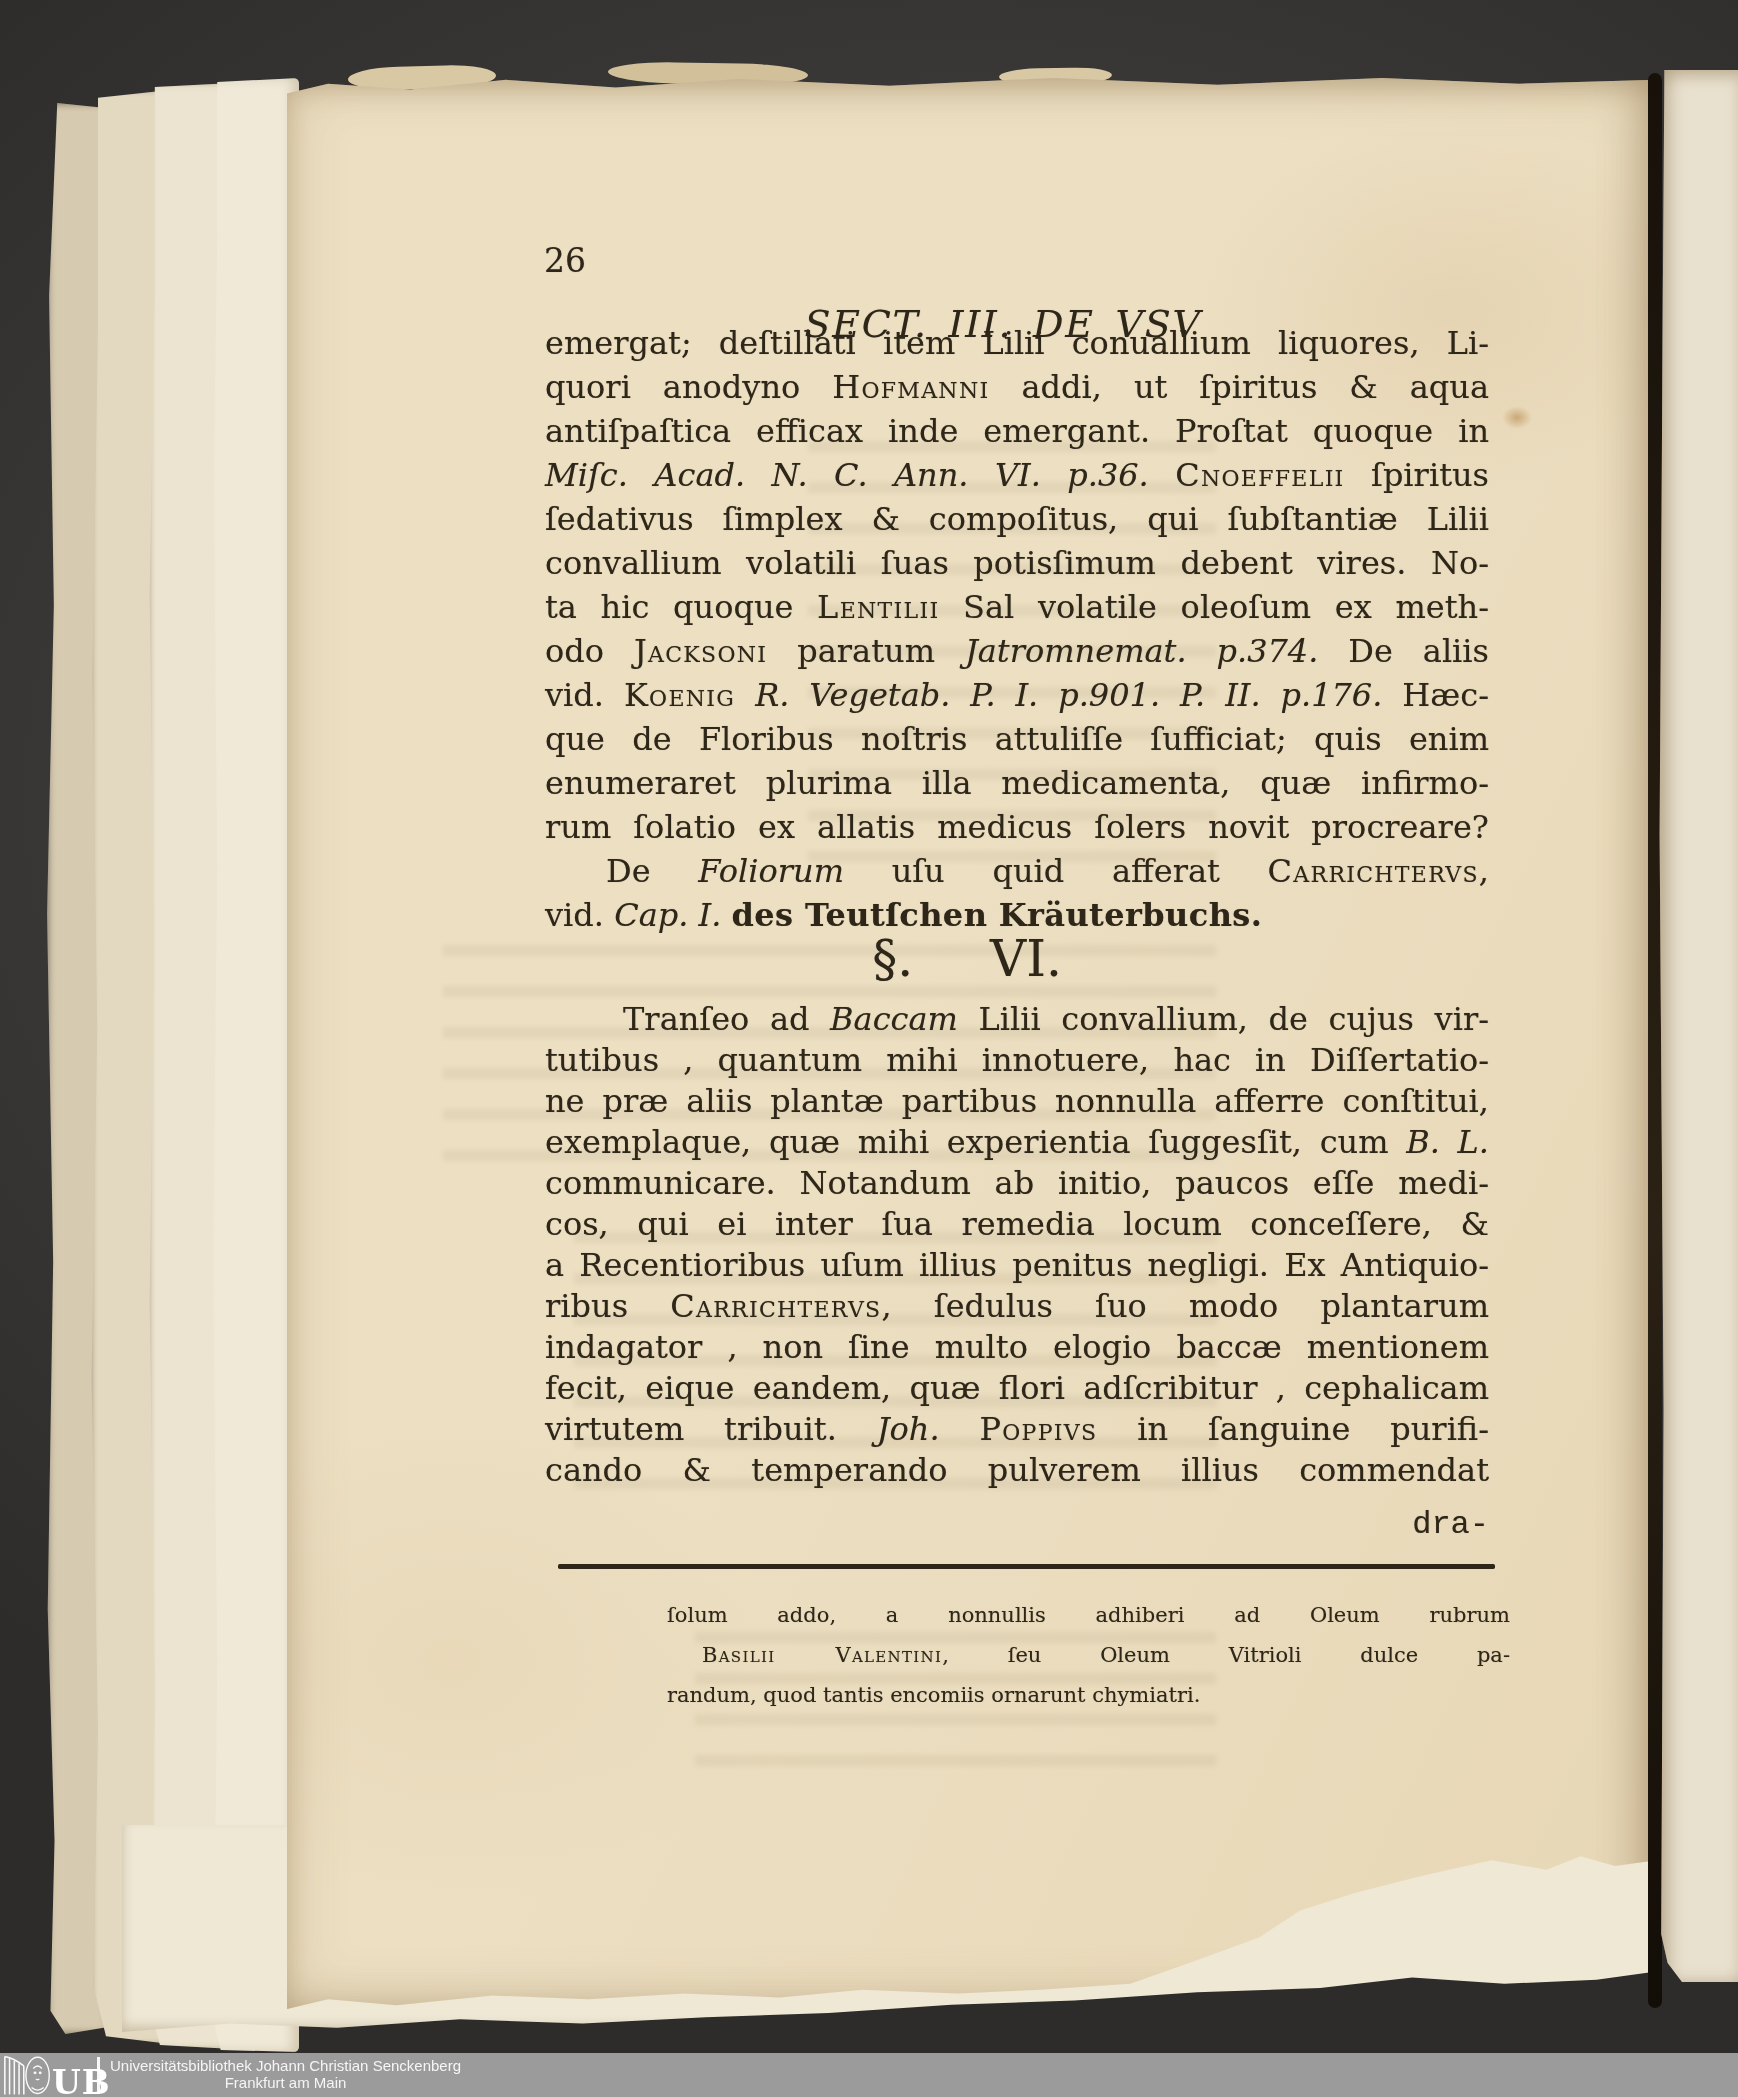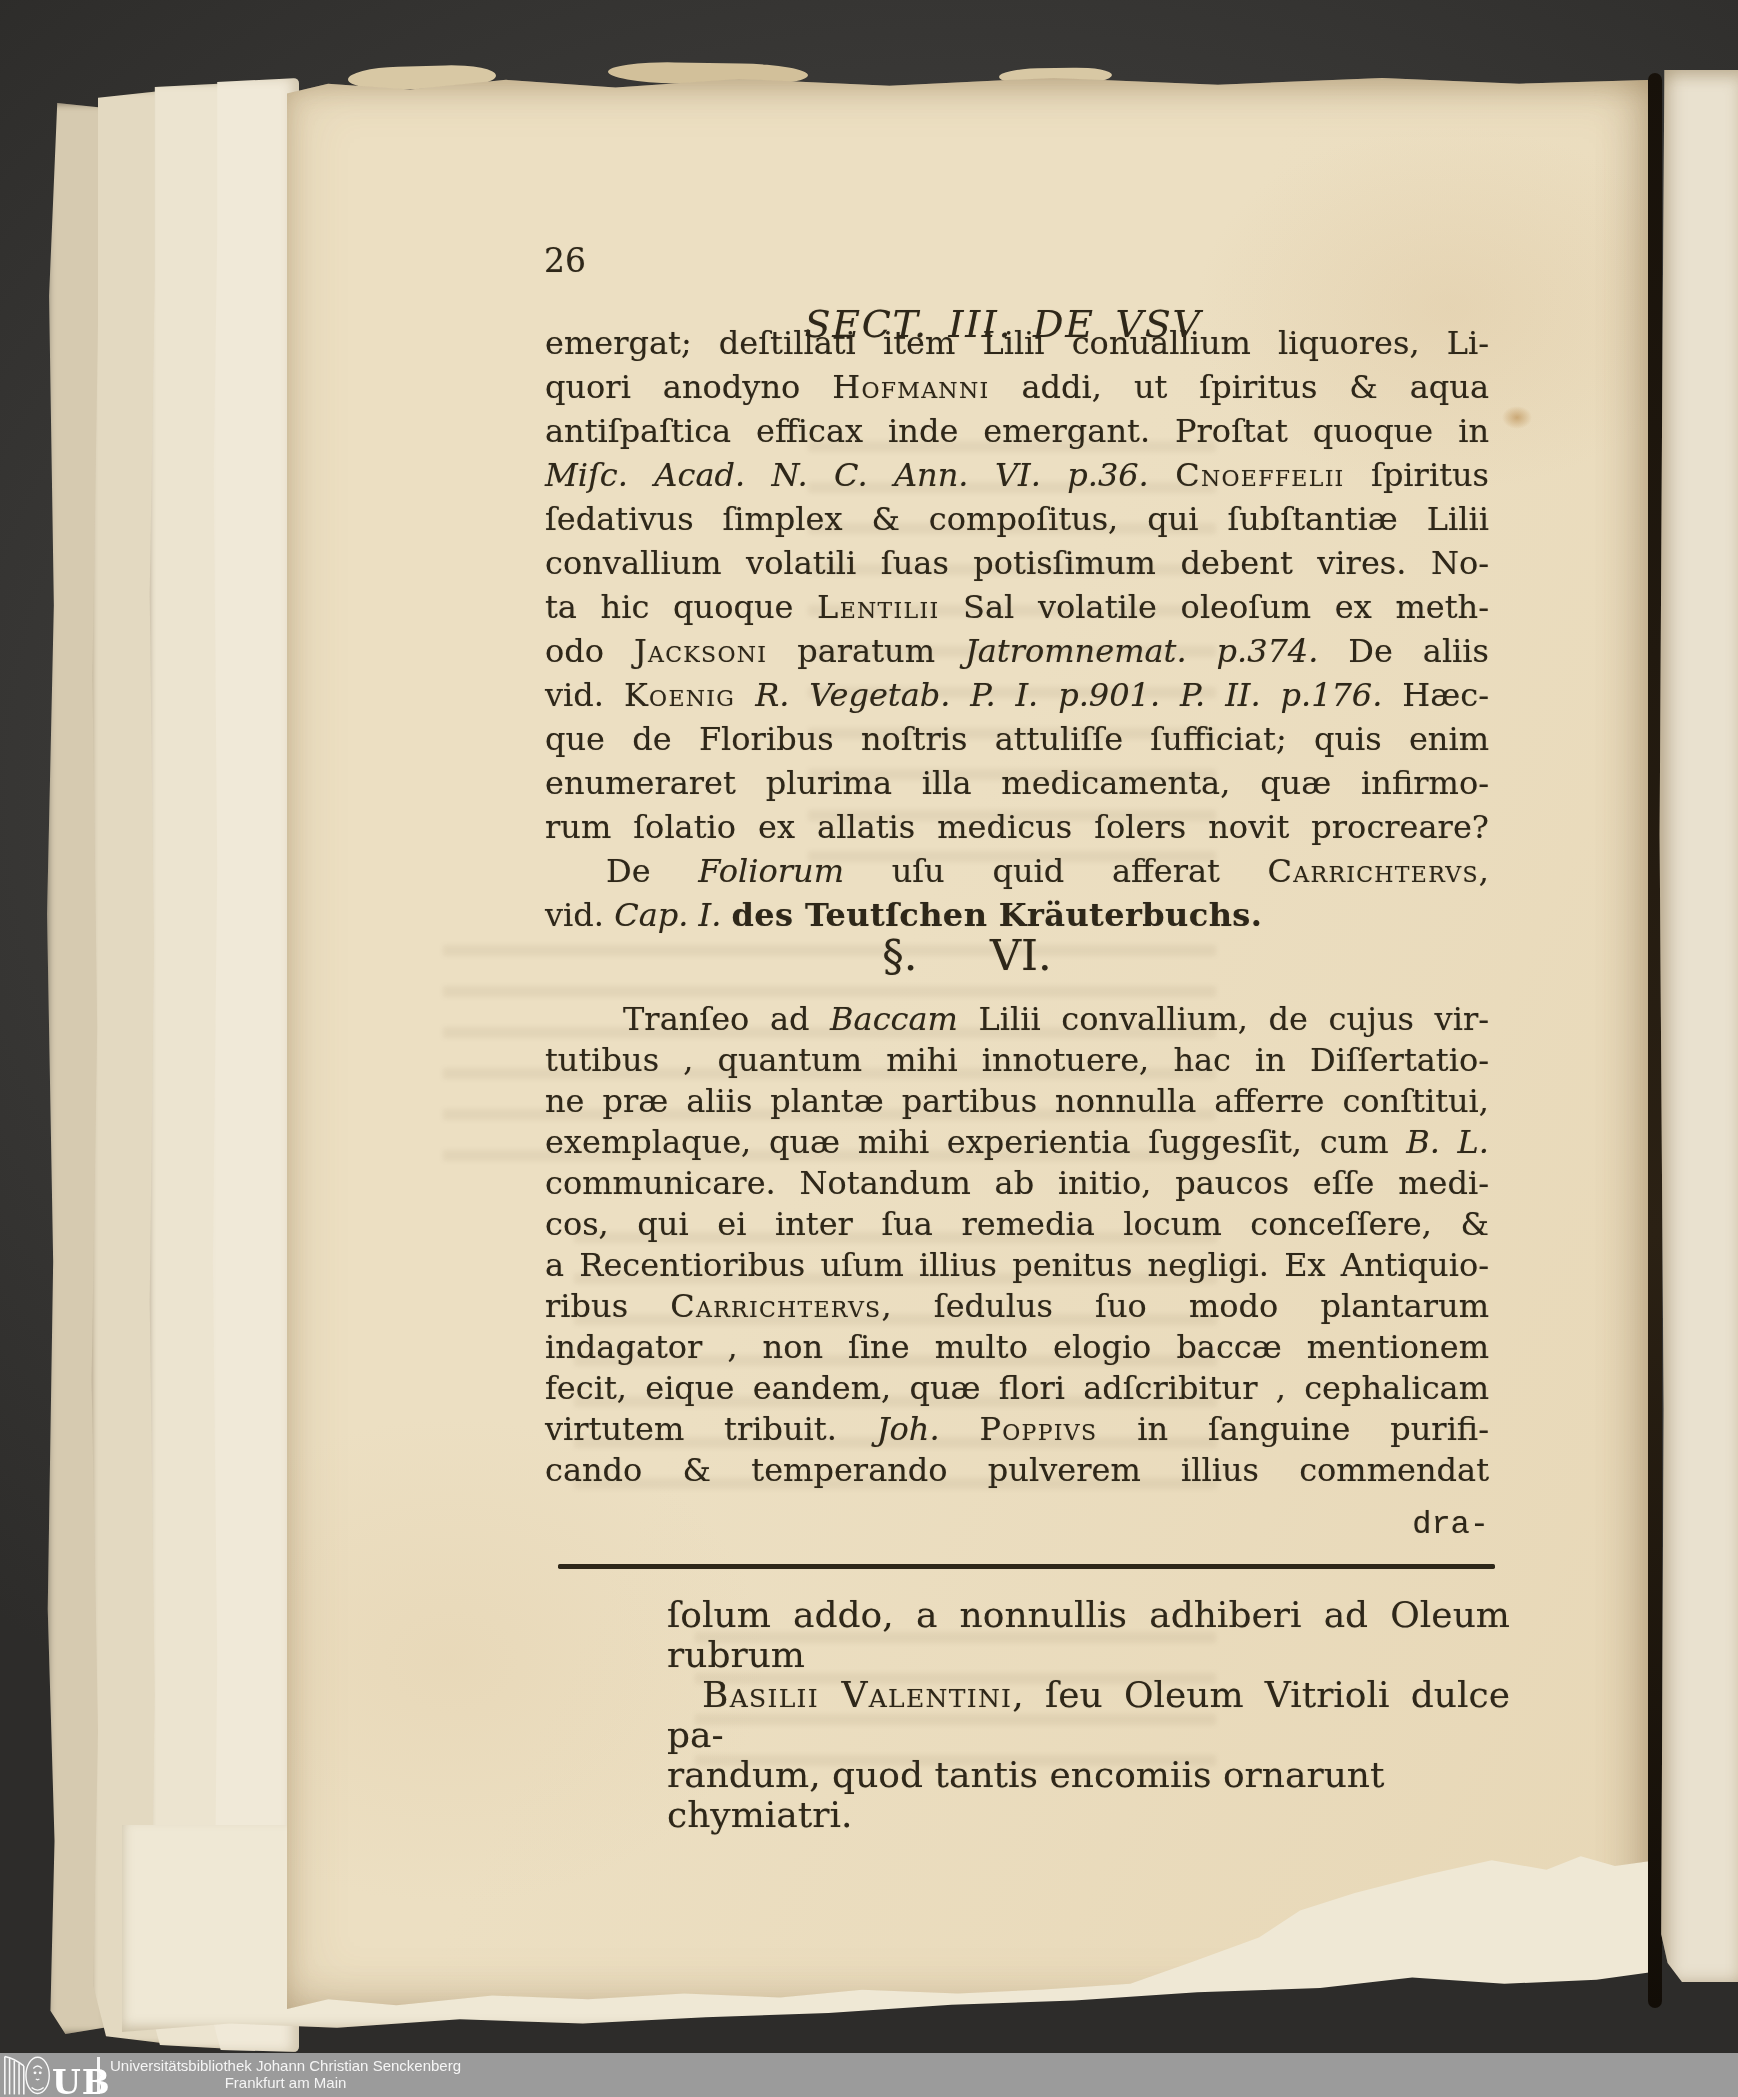--- a/index.html
+++ b/index.html
@@ -54,24 +54,24 @@
       transform:translateX(-14px);font-style:italic;font-size:38px;letter-spacing:1.7px;word-spacing:7px;}
   .body-block{position:absolute;left:258px;width:944px;font-size:32px;}
   .b1{top:245px;line-height:44px;}
   .b2{top:923px;line-height:41px;}
   .line{min-height:1em;}
   .j{text-align:justify;text-align-last:justify;}
   .it{font-style:italic;}
   .sc{font-variant:small-caps;letter-spacing:1.3px;}
   .fr{font-weight:bold;letter-spacing:0.4px;}
   .section-heading{position:absolute;left:258px;top:854px;width:944px;text-align:center;
-      transform:translateX(-50px);font-size:43px;word-spacing:22.6px;white-space:pre;}
+      transform:translateX(-50px);font-size:50px;word-spacing:22.6px;white-space:pre;}
   .catchword{position:absolute;left:258px;top:1430px;width:944px;text-align:right;font-size:32px;font-family:Liberation Mono, monospace;}
   .footnote-rule{position:absolute;left:271px;top:1488px;width:937px;height:5.2px;background:#2e2719;border-radius:1.7px;}
-  .footnote{position:absolute;left:380px;top:1519px;width:843px;font-size:36px;line-height:40px;}
+  .footnote{position:absolute;left:380px;top:1519px;width:843px;font-size:21px;line-height:40px;}
   
   .gutter{position:absolute;left:1648px;top:73px;width:14px;height:1935px;
       background:linear-gradient(180deg,#17110a,#2b2114 60%,#120d07);border-radius:7px;}
   .right-sliver{position:absolute;left:1658px;top:70px;width:80px;height:1912px;background:#e9e1cf;
       clip-path:polygon(8% 0%,100% 0%,100% 100%,30% 100%,12% 99%,4% 97.5%,7% 70%,2% 40%,6% 12%);
       box-shadow:inset 12px 0 15.6px rgba(120,95,55,.35), inset 0 8.7px 14px rgba(130,105,60,.2);}
   
   .footer-bar{position:absolute;left:0;top:2053px;width:1738px;height:44px;background:rgba(160,160,160,.96);
       font-family:"Liberation Sans","DejaVu Sans",sans-serif;}
   .logo-svg{position:absolute;left:1.7px;top:0;}

